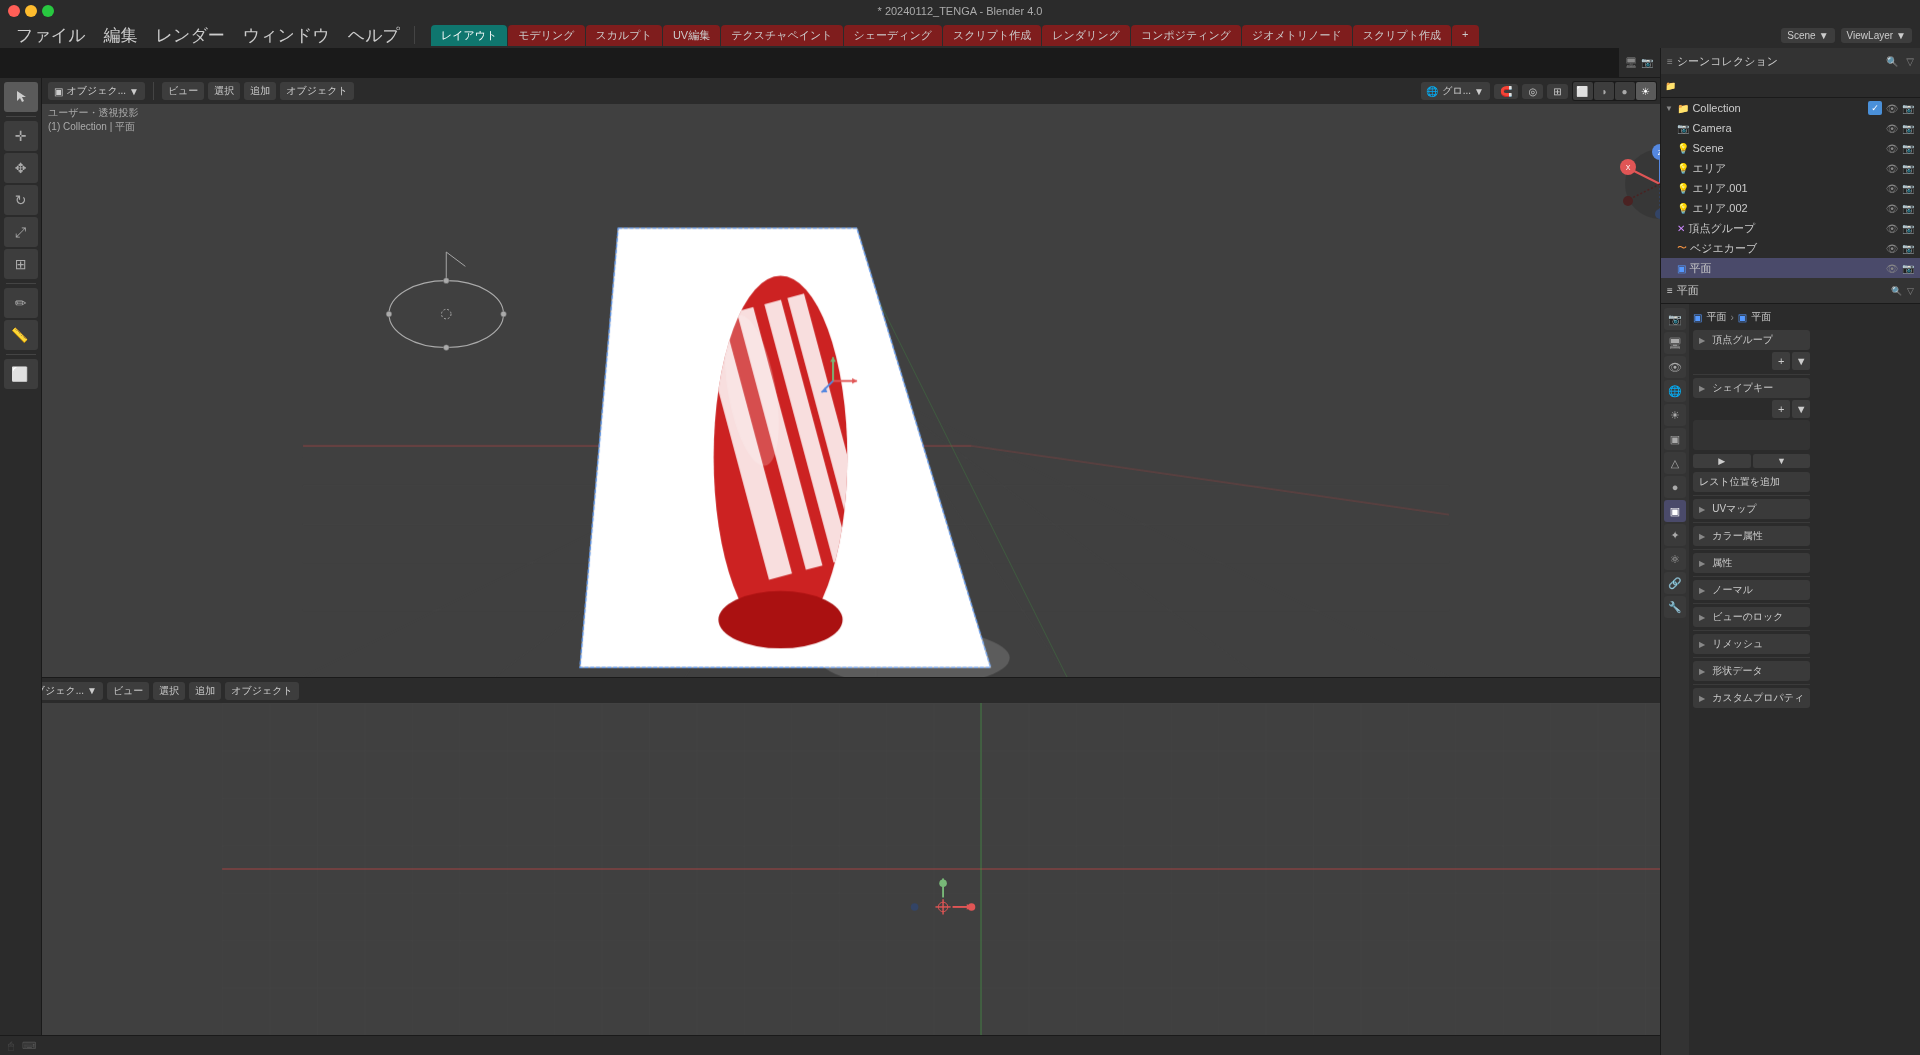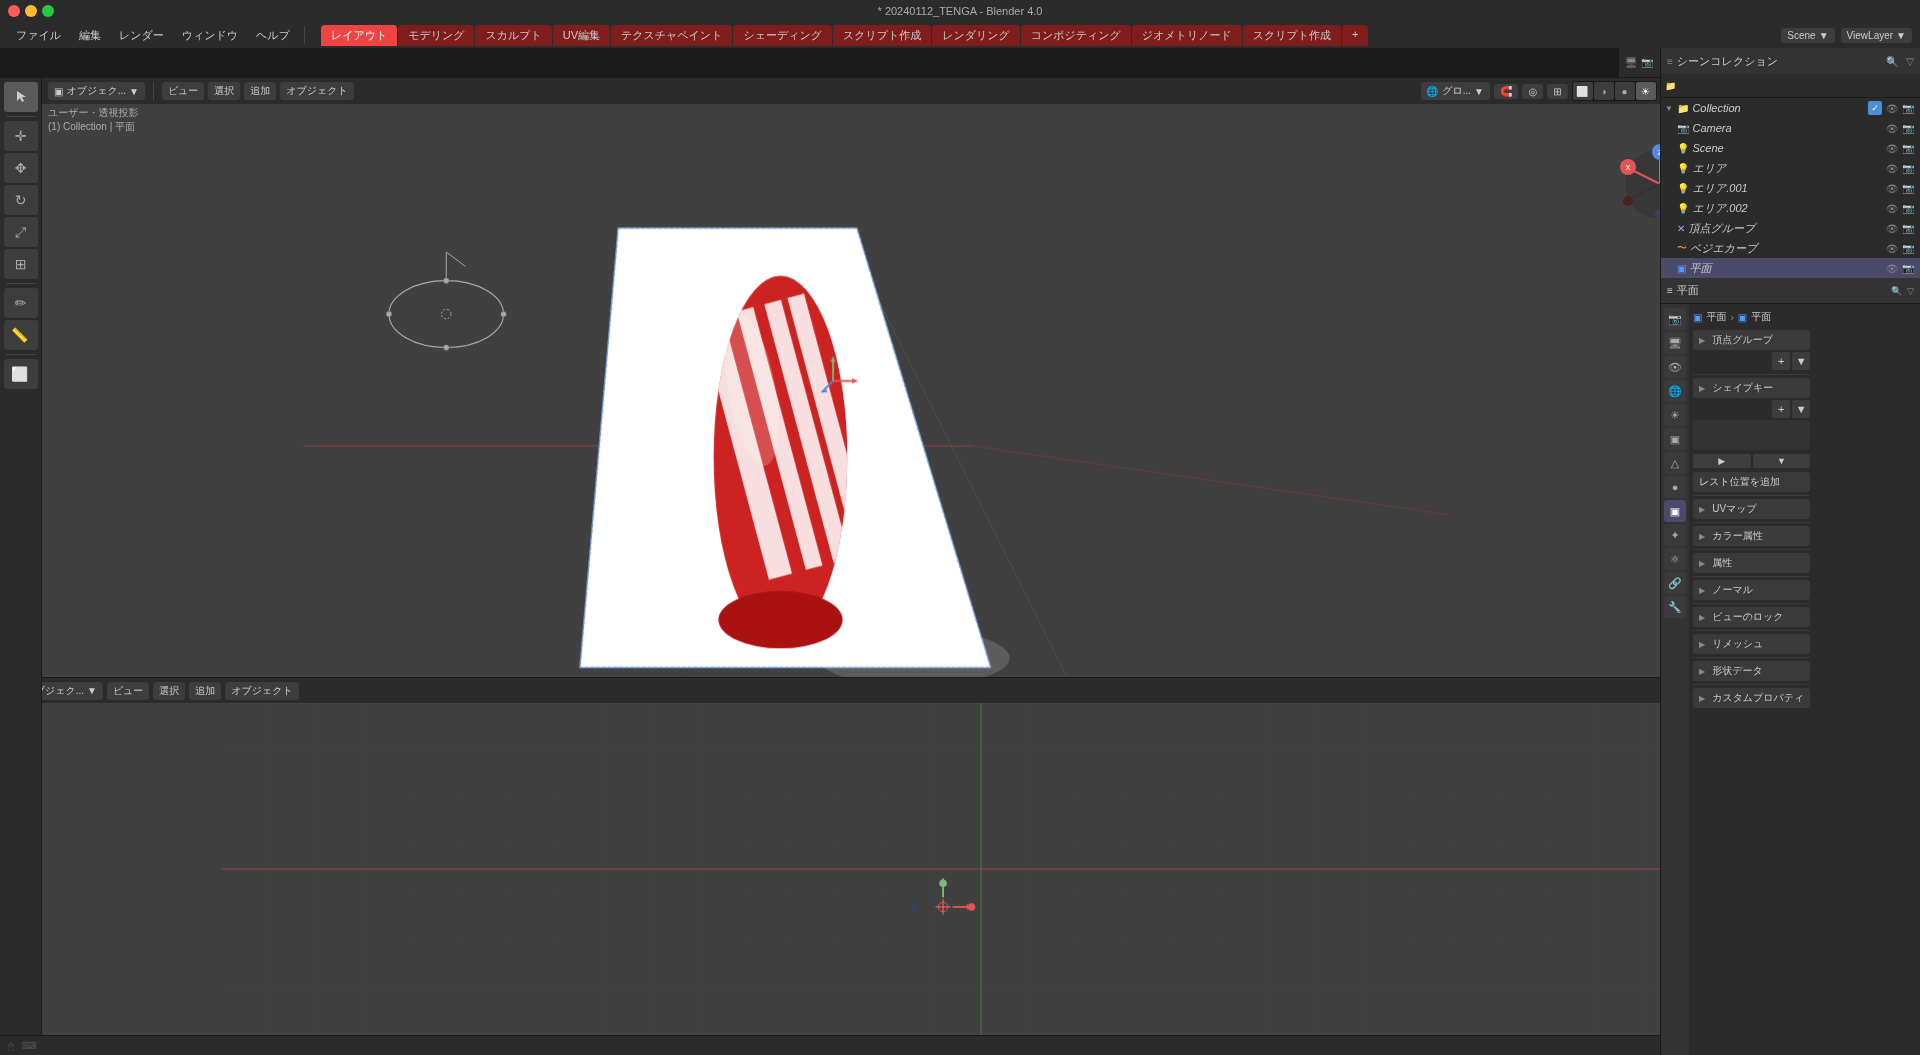--- a/index.html
+++ b/index.html
@@ -51,37 +51,37 @@
       display: flex;
       align-items: center;
       padding: 0 8px;
       gap: 2px;
       z-index: 100;
     }
     .menu-item {
       padding: 2px 8px;
       cursor: pointer;
       border-radius: 3px;
-      font-size: 11px;
+      font-size: 17px;
       color: #ccc;
     }
     .workspace-tabs {
       display: flex;
       gap: 1px;
       margin-left: 10px;
     }
     .workspace-tab {
       padding: 3px 10px;
       background: #7f1d1d;
       border-radius: 4px 4px 0 0;
       cursor: pointer;
       font-size: 11px;
     }
     .workspace-tab.active {
-      background: #ef4444;
+      background: #0f766e;
       color: #fff;
     }
     .menu-separator { width: 1px; height: 18px; background: #444; margin: 0 4px; }
     .menu-right { margin-left: auto; display: flex; align-items: center; gap: 6px; }
     .toolbar-btn {
       padding: 2px 6px;
       background: #3d3d3d;
       border: none;
       border-radius: 3px;
       color: #ccc;
@@ -291,21 +291,20 @@
       align-items: center;
       padding: 1px 4px;
       cursor: pointer;
       height: 20px;
     }
     .scene-item.selected { background: #4a4a6a; }
     .scene-item-label {
       flex: 1;
       font-size: 11px;
       color: #ccc;
-      font-style: italic;
     }
     .scene-item-icons {
       display: flex;
       gap: 3px;
       align-items: center;
     }
     .scene-icon {
       width: 14px; height: 14px;
       display: flex;
       align-items: center;

